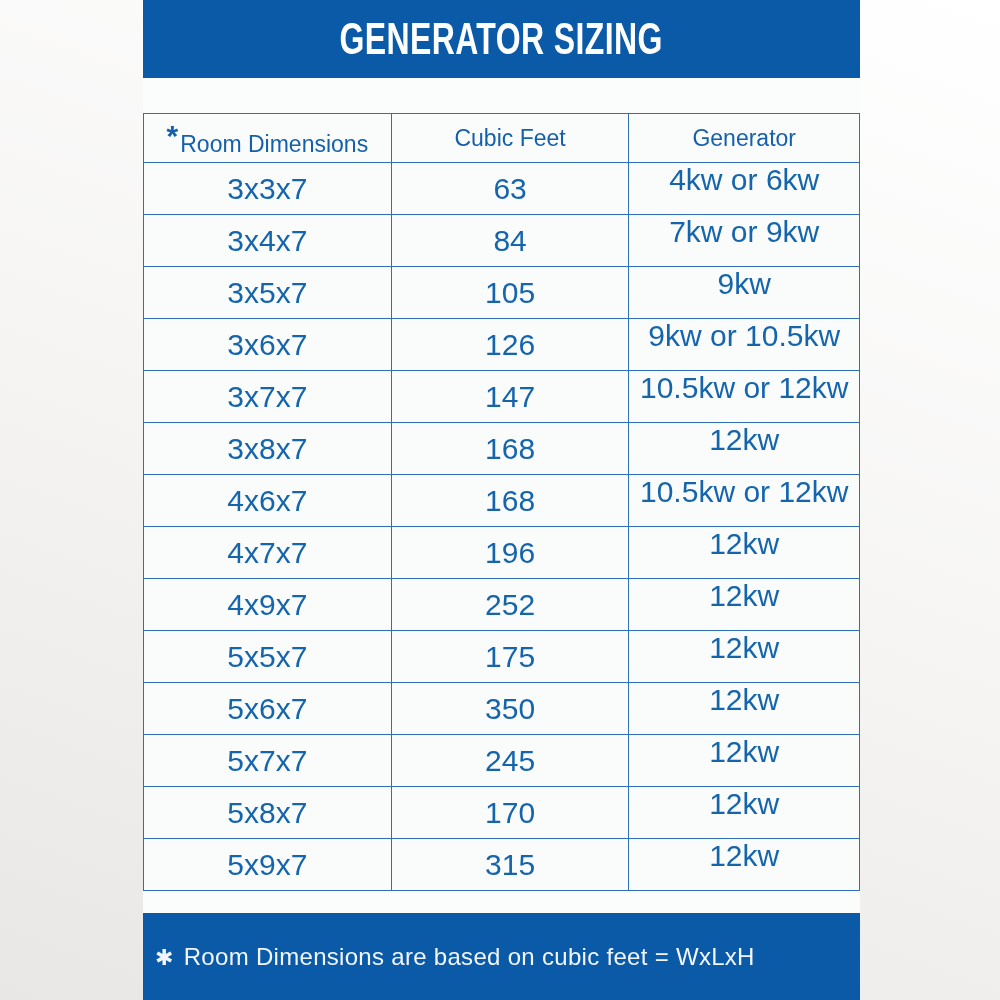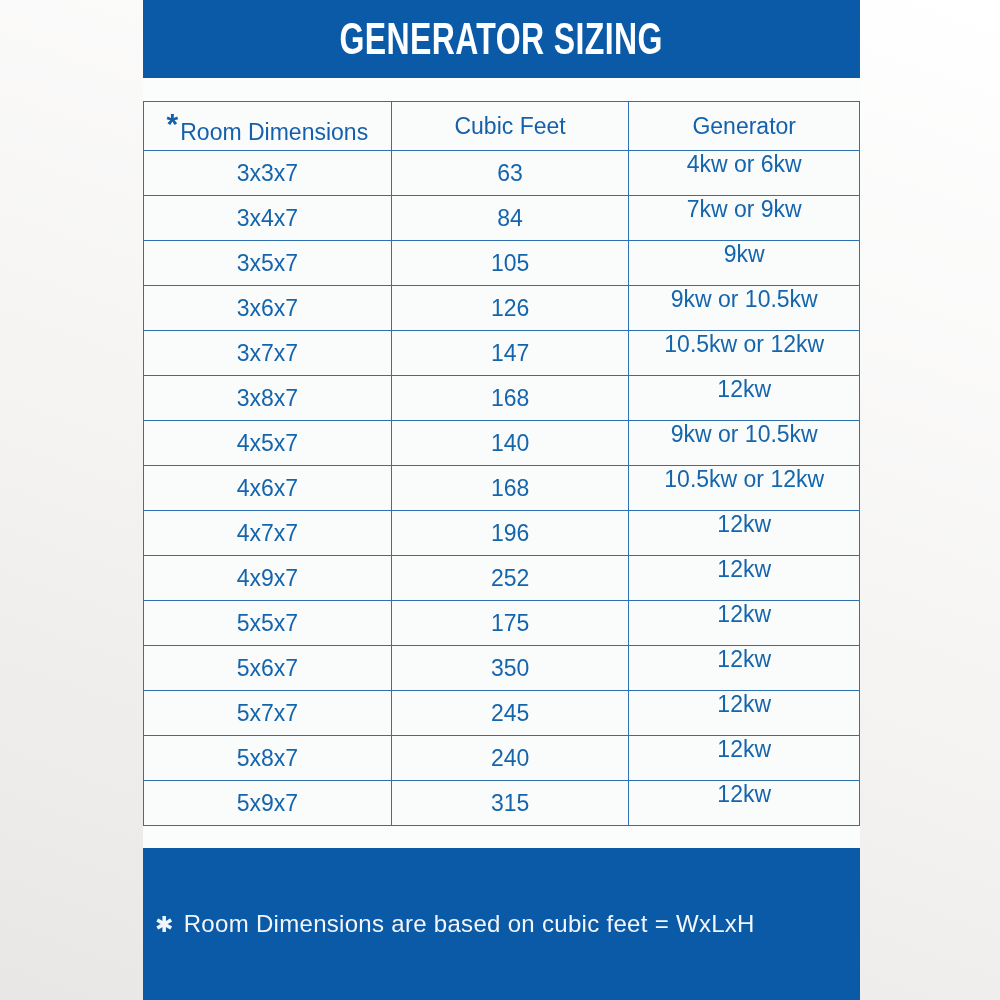--- a/index.html
+++ b/index.html
@@ -35,35 +35,35 @@
     font-size: 41px;
     letter-spacing: 0.5px;
     display: inline-block;
     transform: scaleX(0.78) scaleY(1.08);
     white-space: nowrap;
   }
   table.sizing {
     width: 100%;
     border-collapse: collapse;
     table-layout: fixed;
-    margin-top: 3px;
+    margin-top: 15px;
     flex: 0 0 auto;
     border-radius: 32px;
   }
   table.sizing col.c1 { width: 34.6%; }
   table.sizing col.c2 { width: 33.2%; }
   table.sizing col.c3 { width: 32.2%; }
   table.sizing th, table.sizing td {
     border: 1px solid #2f70b2;
     text-align: center;
     vertical-align: middle;
     background: #fafbfb;
     color: #1565ad;
     height: 45px;
-    font-size: 23px;
+    font-size: 30px;
     overflow: hidden;
     white-space: nowrap;
   }
   table.sizing th {
     height: 49px;
     font-size: 23px;
     font-weight: normal;
     color: #1560ac;
   }
   th .ast {
@@ -142,25 +142,20 @@
           <td>3x7x7</td>
           <td>147</td>
           <td class="gen">10.5kw or 12kw</td>
         </tr>
         <tr>
           <td>3x8x7</td>
           <td>168</td>
           <td class="gen">12kw</td>
         </tr>
         <tr>
-          <td>4x5x7</td>
-          <td>140</td>
-          <td class="gen">9kw or 10.5kw</td>
-        </tr>
-        <tr>
           <td>4x6x7</td>
           <td>168</td>
           <td class="gen">10.5kw or 12kw</td>
         </tr>
         <tr>
           <td>4x7x7</td>
           <td>196</td>
           <td class="gen">12kw</td>
         </tr>
         <tr>
@@ -178,21 +173,21 @@
           <td>350</td>
           <td class="gen">12kw</td>
         </tr>
         <tr>
           <td>5x7x7</td>
           <td>245</td>
           <td class="gen">12kw</td>
         </tr>
         <tr>
           <td>5x8x7</td>
-          <td>240</td>
+          <td>170</td>
           <td class="gen">12kw</td>
         </tr>
         <tr>
           <td>5x9x7</td>
           <td>315</td>
           <td class="gen">12kw</td>
         </tr>
       </tbody>
   </table>
 

